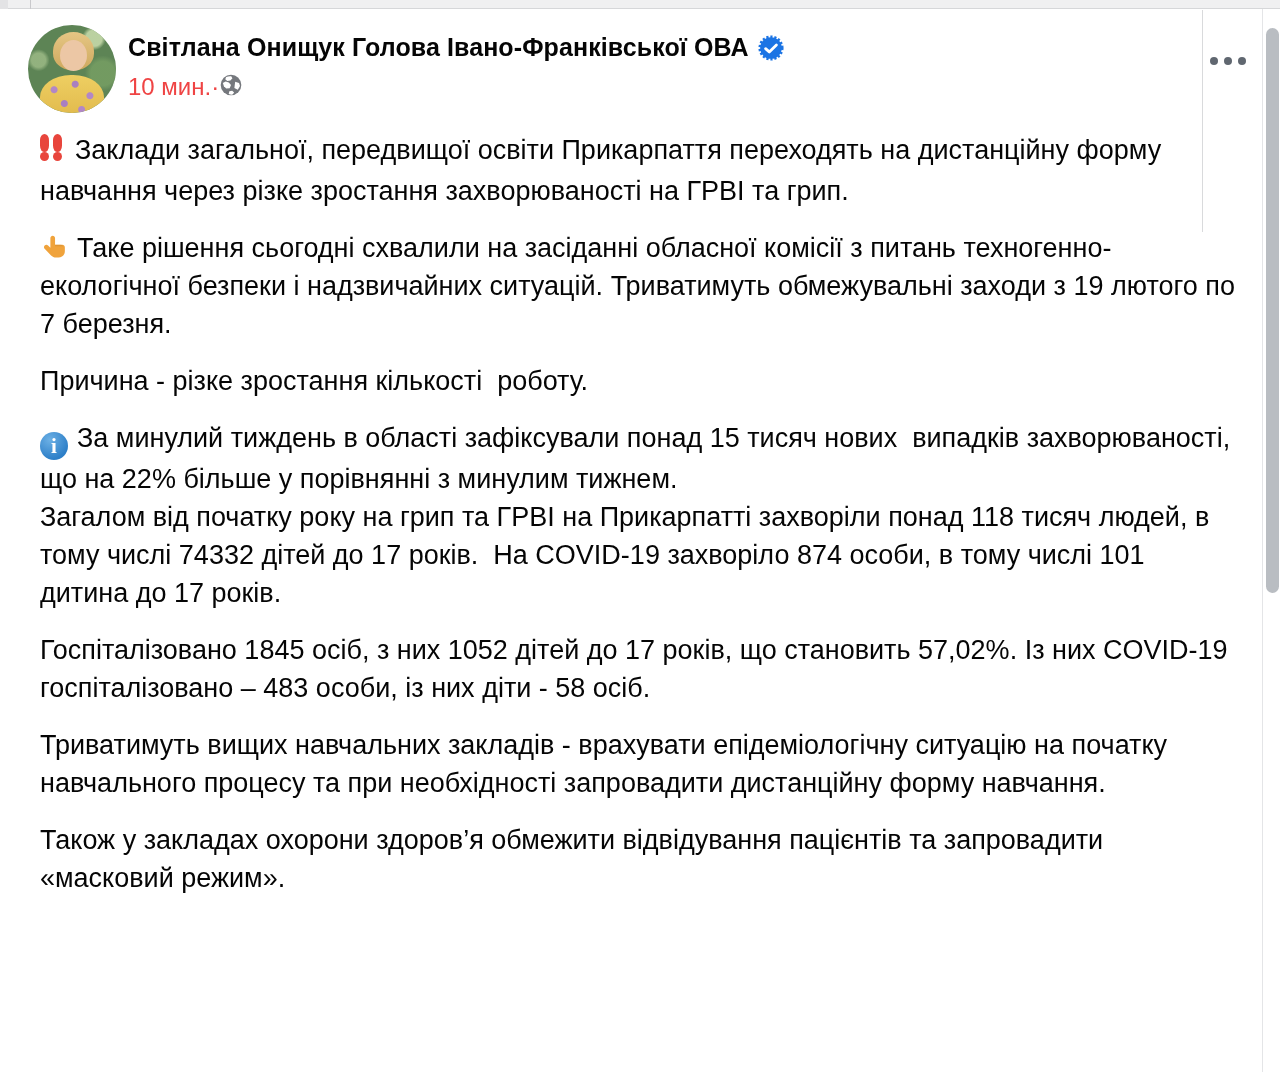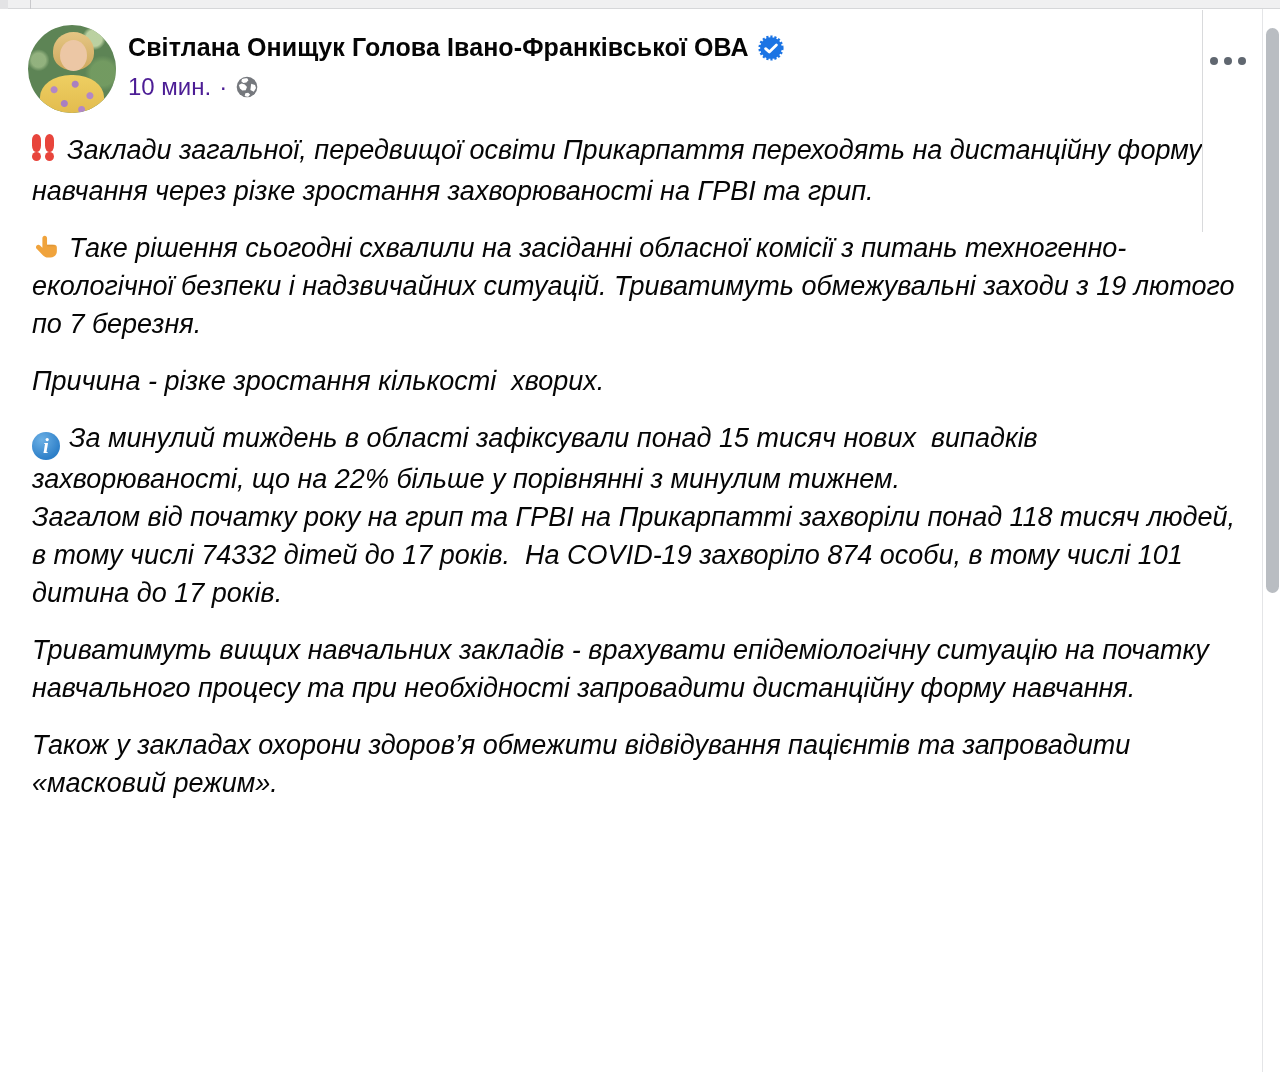--- a/index.html
+++ b/index.html
@@ -44,30 +44,30 @@
                        radial-gradient(circle at 55% 20%, #a97fc0 0 3px, transparent 4px),
                        radial-gradient(circle at 78% 45%, #b287c6 0 3px, transparent 4px),
                        radial-gradient(circle at 38% 62%, #a97fc0 0 3px, transparent 4px),
                        radial-gradient(circle at 65% 75%, #b287c6 0 3px, transparent 4px),
                        linear-gradient(#eecf62,#e0b84a); }
 
   .header-text { margin-left:12px; min-width:0; }
   .name-row { display:flex; align-items:center; gap:9px; padding-top:8px; }
   .author { font-size:25px; font-weight:700; color:#050505; letter-spacing:.1px; white-space:nowrap; }
   .verified { display:inline-flex; width:26px; height:26px; }
-  .meta-row { margin-top:11px; display:flex; align-items:center; gap:8px;
-              font-size:24px; color:#4c1d95; }
+  .meta-row { margin-top:11px; display:flex; gap:0;
+              font-size:24px; color:#ef4444; }
   .globe { display:inline-flex; width:24px; height:24px; }
 
   .menu { margin-left:auto; margin-top:32px; display:flex; gap:6px; cursor:pointer; }
   .menu i { width:8px; height:8px; border-radius:50%; background:#606770; }
 
   
   .post-body { padding:18px 30px 0 28px; font-size:27px; line-height:38px; color:#050505; }
-  .para { margin:0 4px 19px; white-space:pre-wrap; max-width:1224px;font-style:italic; }
+  .para { margin:0 12px 19px; white-space:pre-wrap; max-width:1224px; }
   .para .emoji { margin-right:9px; }
 
   
   .bang { display:inline-block; vertical-align:-3px; }
   .bang i { display:inline-block; position:relative; width:9px; height:28px; margin-right:4px; }
   .bang i:before { content:""; position:absolute; top:0; left:0; width:9px; height:18px;
                    border-radius:5px/7px; background:#e8453c; }
   .bang i:after  { content:""; position:absolute; bottom:1px; left:0; width:9px; height:9px;
                    border-radius:50%; background:#e8453c; }
 
@@ -131,25 +131,26 @@
   </div>
 
   <div class="post-body">
   <p class="para"><span class="emoji"><span class="bang"><i></i><i></i></span></span><span class="ptext">Заклади загальної, передвищої освіти Прикарпаття переходять на дистанційну форму навчання через різке зростання захворюваності на ГРВІ та грип.</span></p>
 
   <p class="para"><span class="emoji"><svg width="28" height="28" viewBox="0 0 24 24">
             <path fill="#f0a33c" d="M10.9 1.6c-1.1 0-2 .9-2 2v8.2l-2-2c-.8-.8-2.1-.8-2.9 0-.8.8-.8 2.1 0 2.9l5.5 5.7c1.1 1.1 2.6 1.8 4.2 1.8h2.2c3 0 5.4-2.4 5.4-5.4v-3.3c0-1.2-1-2.2-2.2-2.2h-6.2V3.6c0-1.1-.9-2-2-2z"></path>
             <path fill="#c9882f" opacity=".45" d="M12.9 9.3v1.2h6c.5 0 .9.4 1 .9 0-1.2-1-2.1-2.2-2.1h-4.8z"></path>
           </svg></span><span class="ptext">Таке рішення сьогодні схвалили на засіданні обласної комісії з питань техногенно-екологічної безпеки і надзвичайних ситуацій. Триватимуть обмежувальні заходи з 19 лютого по 7 березня.</span></p>
 
-  <p class="para"><span class="ptext">Причина - різке зростання кількості  хворих.</span></p>
+  <p class="para"><span class="ptext">Причина - різке зростання кількості  роботу.</span></p>
 
   <p class="para"><span class="emoji"><span class="infoc">i</span></span><span class="ptext">За минулий тиждень в області зафіксували понад 15 тисяч нових  випадків захворюваності, що на 22% більше у порівнянні з минулим тижнем.
 Загалом від початку року на грип та ГРВІ на Прикарпатті захворіли понад 118 тисяч людей, в тому числі 74332 дітей до 17 років.  На COVID-19 захворіло 874 особи, в тому числі 101 дитина до 17 років.</span></p>
 
+  <p class="para"><span class="ptext">Госпіталізовано 1845 осіб, з них 1052 дітей до 17 років, що становить 57,02%. Із них COVID-19 госпіталізовано – 483 особи, із них діти - 58 осіб.</span></p>
 
 
 
   <p class="para"><span class="ptext">Триватимуть вищих навчальних закладів - врахувати епідеміологічну ситуацію на початку навчального процесу та при необхідності запровадити дистанційну форму навчання.</span></p>
 
   <p class="para"><span class="ptext">Також у закладах охорони здоров’я обмежити відвідування пацієнтів та запровадити «масковий режим».</span></p>
 </div>
 
   <div class="edge-line"></div>
 

